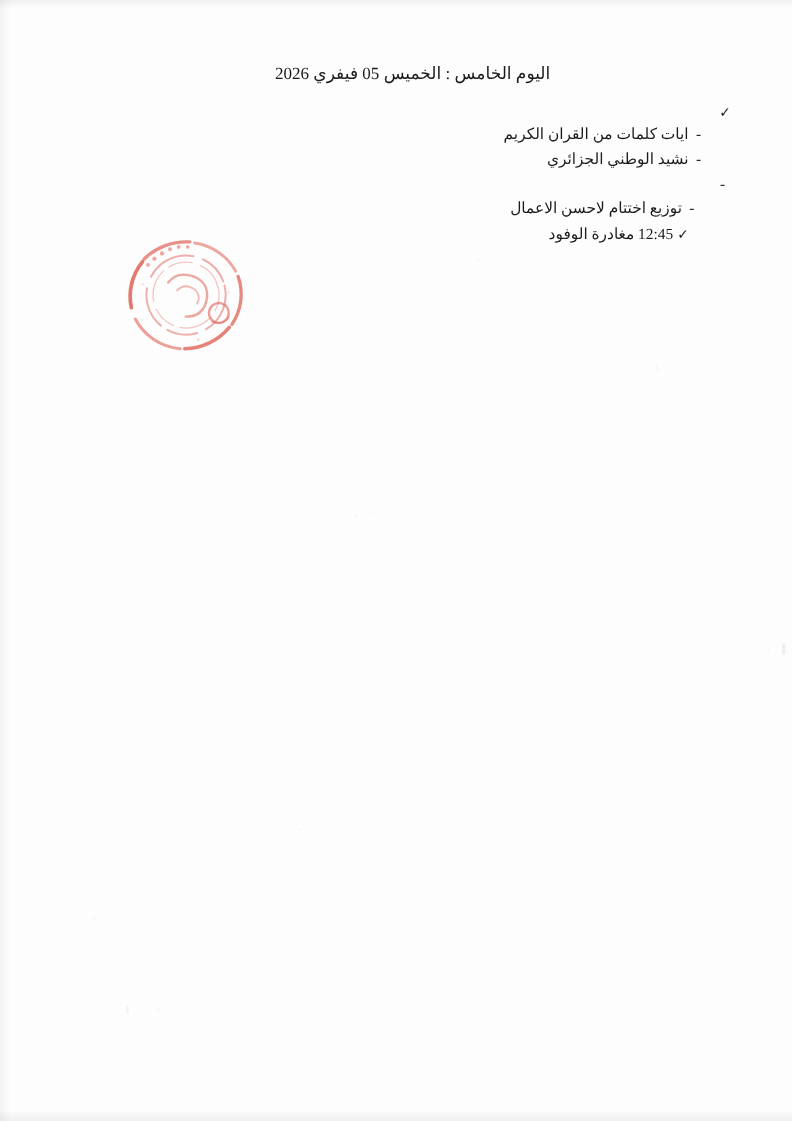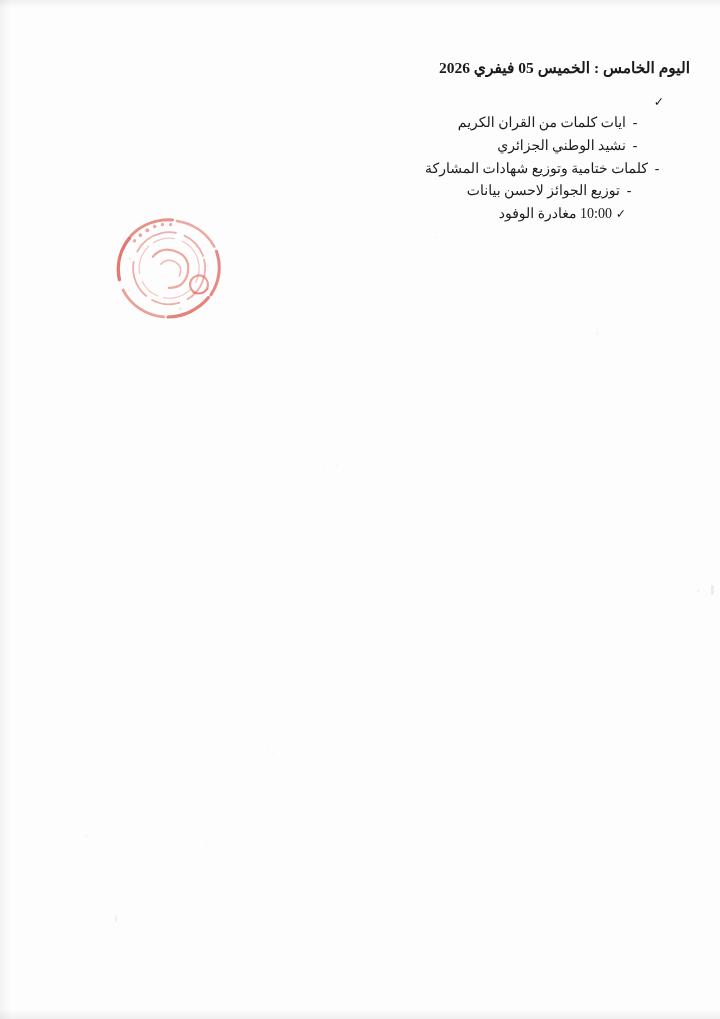--- a/index.html
+++ b/index.html
@@ -63,25 +63,25 @@
     position: absolute;
     top: 58px;
     right: 30px;
     width: 440px;
     text-align: right;
     direction: rtl;
   }
 
   .doc-heading {
     font-size: 15.5px;
-    font-weight: bold;
+    font-weight: normal;
     letter-spacing: 0;
     margin: 0 0 14px 0;
     line-height: 1.3;
-    text-align: right;
+    text-align: left;
   }
 
   .agenda {
     list-style: none;
     margin: 0;
     padding: 0;
   }
   .agenda-item {
     display: flex;
     flex-direction: row;
@@ -155,29 +155,28 @@
       <li class="agenda-item dash row-2">
         <span class="marker">-</span>
         <span class="txt">ايات كلمات من القران الكريم</span>
       </li>
       <li class="agenda-item dash row-3">
         <span class="marker">-</span>
         <span class="txt">نشيد الوطني الجزائري</span>
       </li>
       <li class="agenda-item dash row-4">
         <span class="marker">-</span>
-        <span class="txt">كلمات ختامية وتوزيع شهادات المشاركة</span>
       </li>
       <li class="agenda-item dash row-5">
         <span class="marker">-</span>
-        <span class="txt">توزيع الجوائز لاحسن بيانات</span>
+        <span class="txt">توزيع اختتام لاحسن الاعمال</span>
       </li>
       <li class="agenda-item check row-6">
         <span class="marker">✓</span>
-        <span class="txt">10:00 مغادرة الوفود</span>
+        <span class="txt">12:45 مغادرة الوفود</span>
       </li>
     </ul>
   </div>
 
   <div class="stamp">
     <svg width="140" height="125" viewBox="0 0 140 125" xmlns="http://www.w3.org/2000/svg">
       <g fill="none" stroke="#d9483b" stroke-linecap="round">
 
         <path d="M18,62 a52,50 0 0 1 20,-38" stroke-width="3.4" opacity="0.85"></path>
         <path d="M40,22 a52,50 0 0 1 44,-5" stroke-width="3" opacity="0.7"></path>

